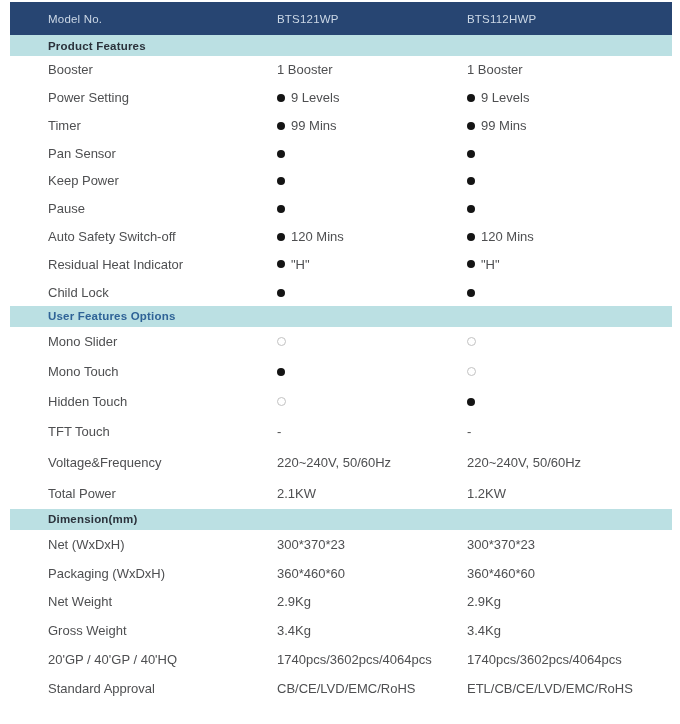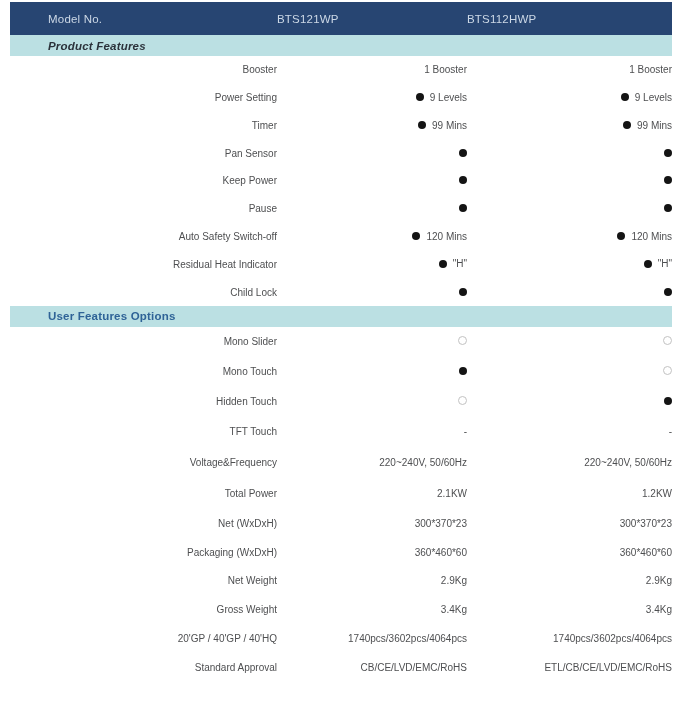--- a/index.html
+++ b/index.html
@@ -36,24 +36,23 @@
   }
   .section-title {
     font-size: 11.5px;
     font-weight: bold;
     letter-spacing: 0.2px;
   }
   .row {
     display: grid;
     grid-template-columns: 267px 190px 1fr;
     align-items: center;
-    font-size: 10px;
+    font-size: 13px;
     color: var(--row_text, #4e4f51);
     background: #ffffff;
-    text-align: right;
   }
   .sec-0 .row { height: 27.78px; }
   .sec-1 .row { height: 30px; }
   .sec-2 .row { height: 31px; }
   .sec-3 .row { height: 28.83px; }
   .row .label-cell { padding-left: 38px; }
   .cell-inner {
     display: inline-flex;
     align-items: center;
     gap: 6px;
@@ -78,21 +77,21 @@
 <body>
 
 <div class="page">
   <div class="header-row">
     <div class="label-cell">Model No.</div>
     <div>BTS121WP</div>
     <div>BTS112HWP</div>
   </div>
   <div>
       <div class="section-bar">
-        <span class="section-title" style="color: rgb(43, 50, 59); font-style: italic;">Product Features</span>
+        <span class="section-title" style="color: rgb(43, 50, 59);">Product Features</span>
       </div>
       <div class="section-rows sec-0">
         <div class="row">
           <div class="label-cell">Booster</div>
           <div><span class="cell-inner">
               <span>1 Booster</span>
             </span></div>
           <div><span class="cell-inner">
               <span>1 Booster</span>
             </span></div>
@@ -231,20 +230,23 @@
         </div>
         <div class="row">
           <div class="label-cell">Total Power</div>
           <div><span class="cell-inner">
               <span>2.1KW</span>
             </span></div>
           <div><span class="cell-inner">
               <span>1.2KW</span>
             </span></div>
         </div>
+      </div>
+      <div class="section-bar">
+        <span class="section-title" style="color: rgb(43, 50, 59);">Dimension(mm)</span>
       </div>
       <div class="section-rows sec-3">
         <div class="row">
           <div class="label-cell">Net (WxDxH)</div>
           <div><span class="cell-inner">
               <span>300*370*23</span>
             </span></div>
           <div><span class="cell-inner">
               <span>300*370*23</span>
             </span></div>

